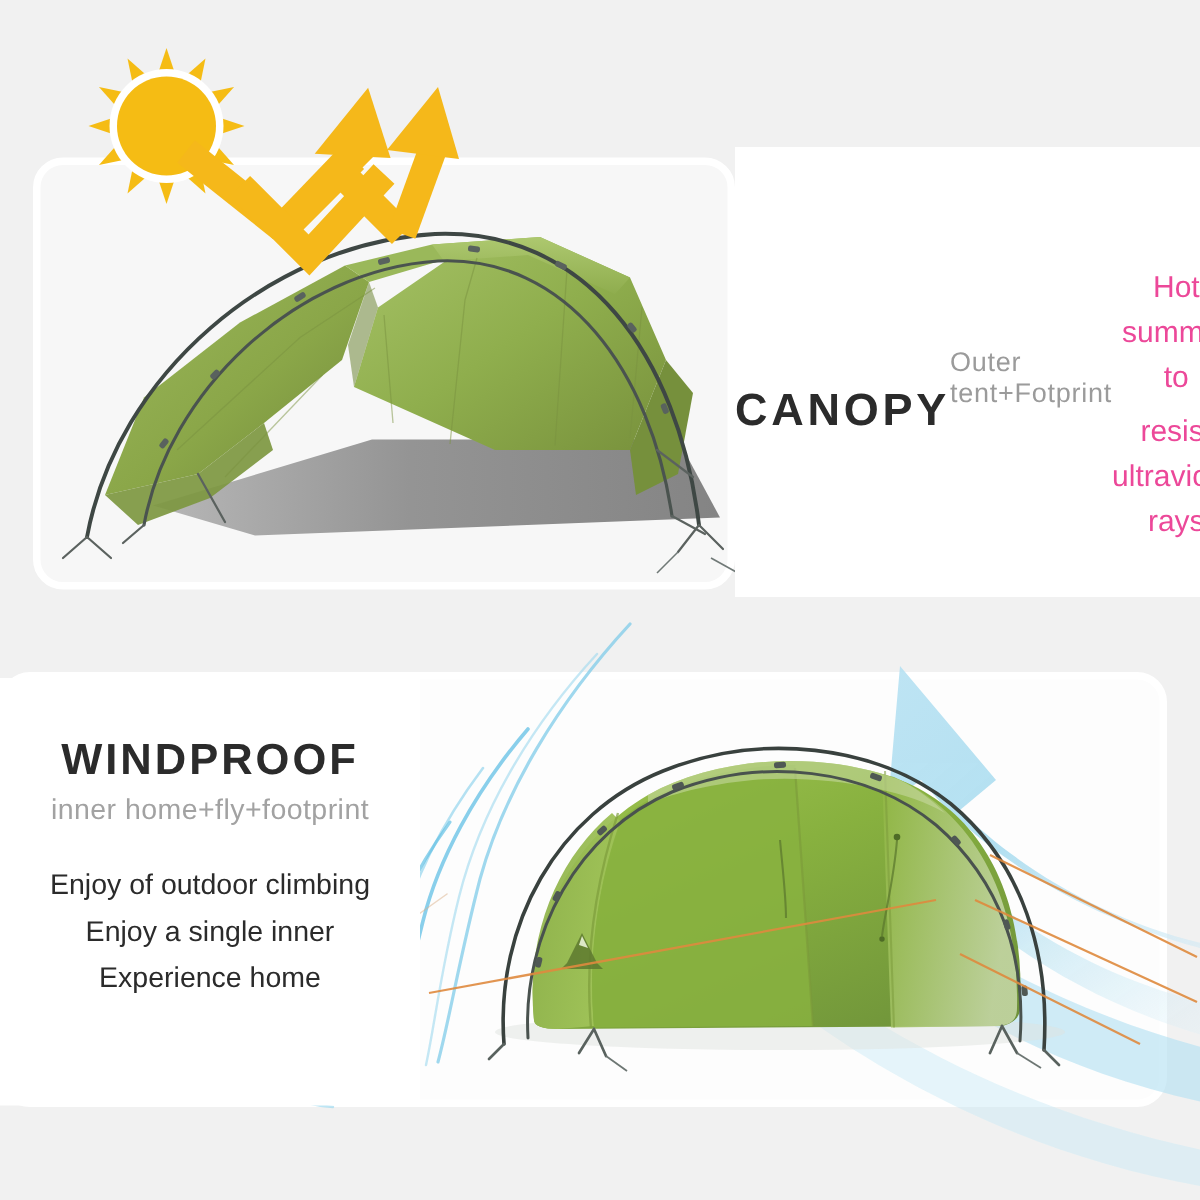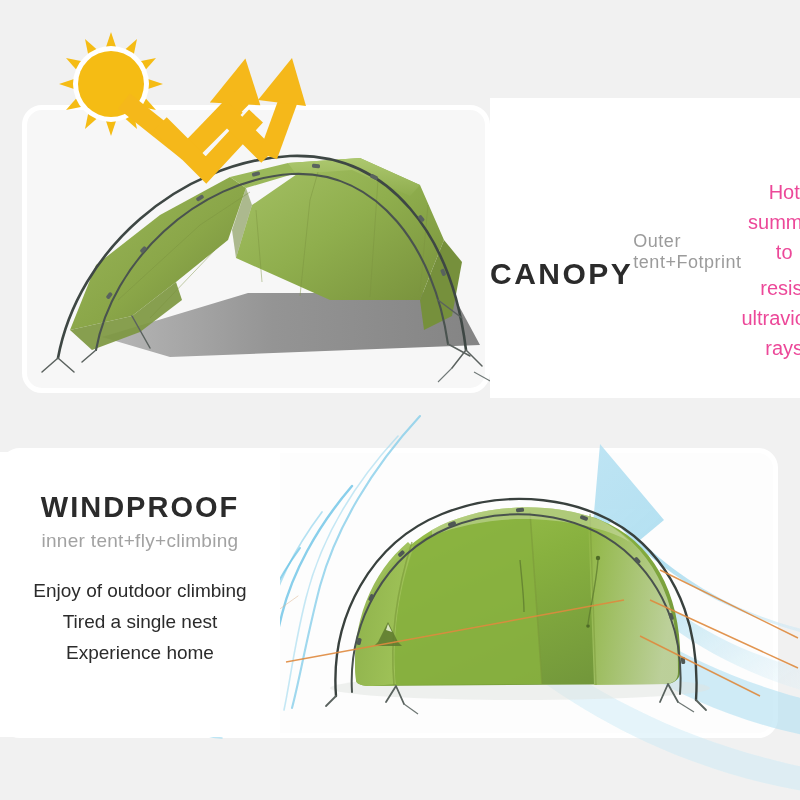--- a/index.html
+++ b/index.html
@@ -355,22 +355,22 @@
         </g>
         <g stroke="#6d7673" stroke-width="1.2" fill="none">
           <path d="M678,302 L694,312"></path>
           <path d="M404,304 L418,314"></path>
         </g>
       </g>
     </svg>
 
     <div class="wind-text-panel">
       <div class="wind-title">WINDPROOF</div>
-      <div class="wind-sub">inner tent+fly+climbing</div>
+      <div class="wind-sub">inner home+fly+footprint</div>
       <div class="wind-body">
         <div class="wind-body-line">Enjoy of outdoor climbing</div>
-        <div class="wind-body-line">Tired a single nest</div>
+        <div class="wind-body-line">Enjoy a single inner</div>
         <div class="wind-body-line">Experience home</div>
       </div>
     </div>
   </div>
 
 </div>
 
 </body></html>

